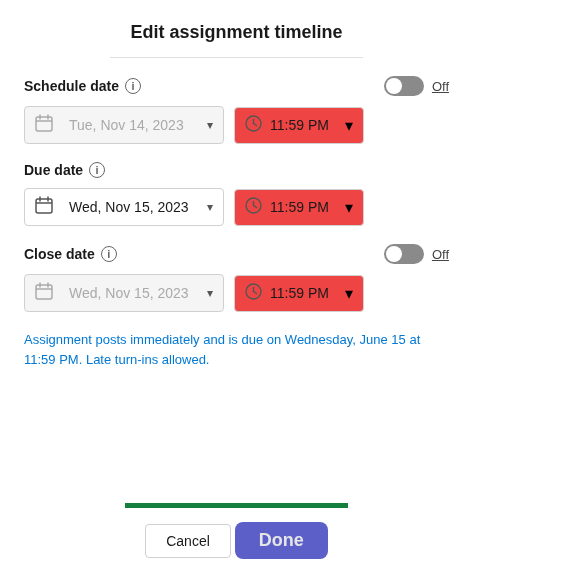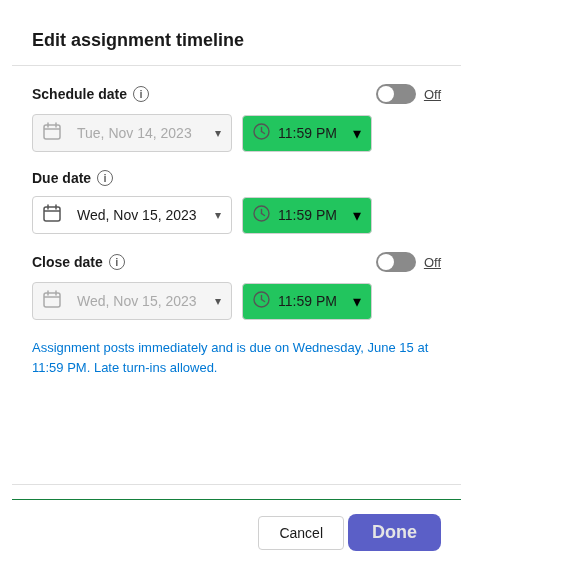--- a/index.html
+++ b/index.html
@@ -10,21 +10,22 @@
       min-height: 577px;
       display: flex;
       flex-direction: column;
     }
     .dialog {
       width: 473px;
       min-height: 577px;
       background: #fff;
       display: flex;
       flex-direction: column;
-      padding: 12px;
+      padding: 4px;
+      align-items: center;
     }
     .dialog-title {
       font-size: 18px;
       font-weight: 600;
       color: #1a1a1a;
       padding: 18px 20px 14px 20px;
       border-bottom: 1px solid #e0e0e0;
     }
     .dialog-body {
       padding: 18px 20px;
@@ -129,21 +130,21 @@
       font-size: 12px;
       flex-shrink: 0;
     }
     .time-input {
       display: flex;
       align-items: center;
       gap: 8px;
       border: 1px solid #d0d0d0;
       border-radius: 4px;
       padding: 7px 10px;
-      background: #22c55e;
+      background: #ef4444;
       min-width: 130px;
       cursor: pointer;
     }
     .clock-icon {
       color: #555;
       font-size: 16px;
       flex-shrink: 0;
     }
     .time-text {
       flex: 1;
@@ -151,21 +152,21 @@
       color: #1a1a1a;
     }
     .summary-text {
       font-size: 13px;
       color: #0078d4;
       line-height: 1.5;
       margin-top: 10px;
       margin-bottom: 16px;
     }
     .dialog-footer {
-      border-top: 1px solid #15803d;
+      border-top: 5px solid #15803d;
       padding: 14px 20px;
       display: flex;
       justify-content: flex-end;
       gap: 4px;
       align-items: center;
     }
     .btn-cancel {
       padding: 8px 20px;
       border: 1px solid #d0d0d0;
       border-radius: 4px;

